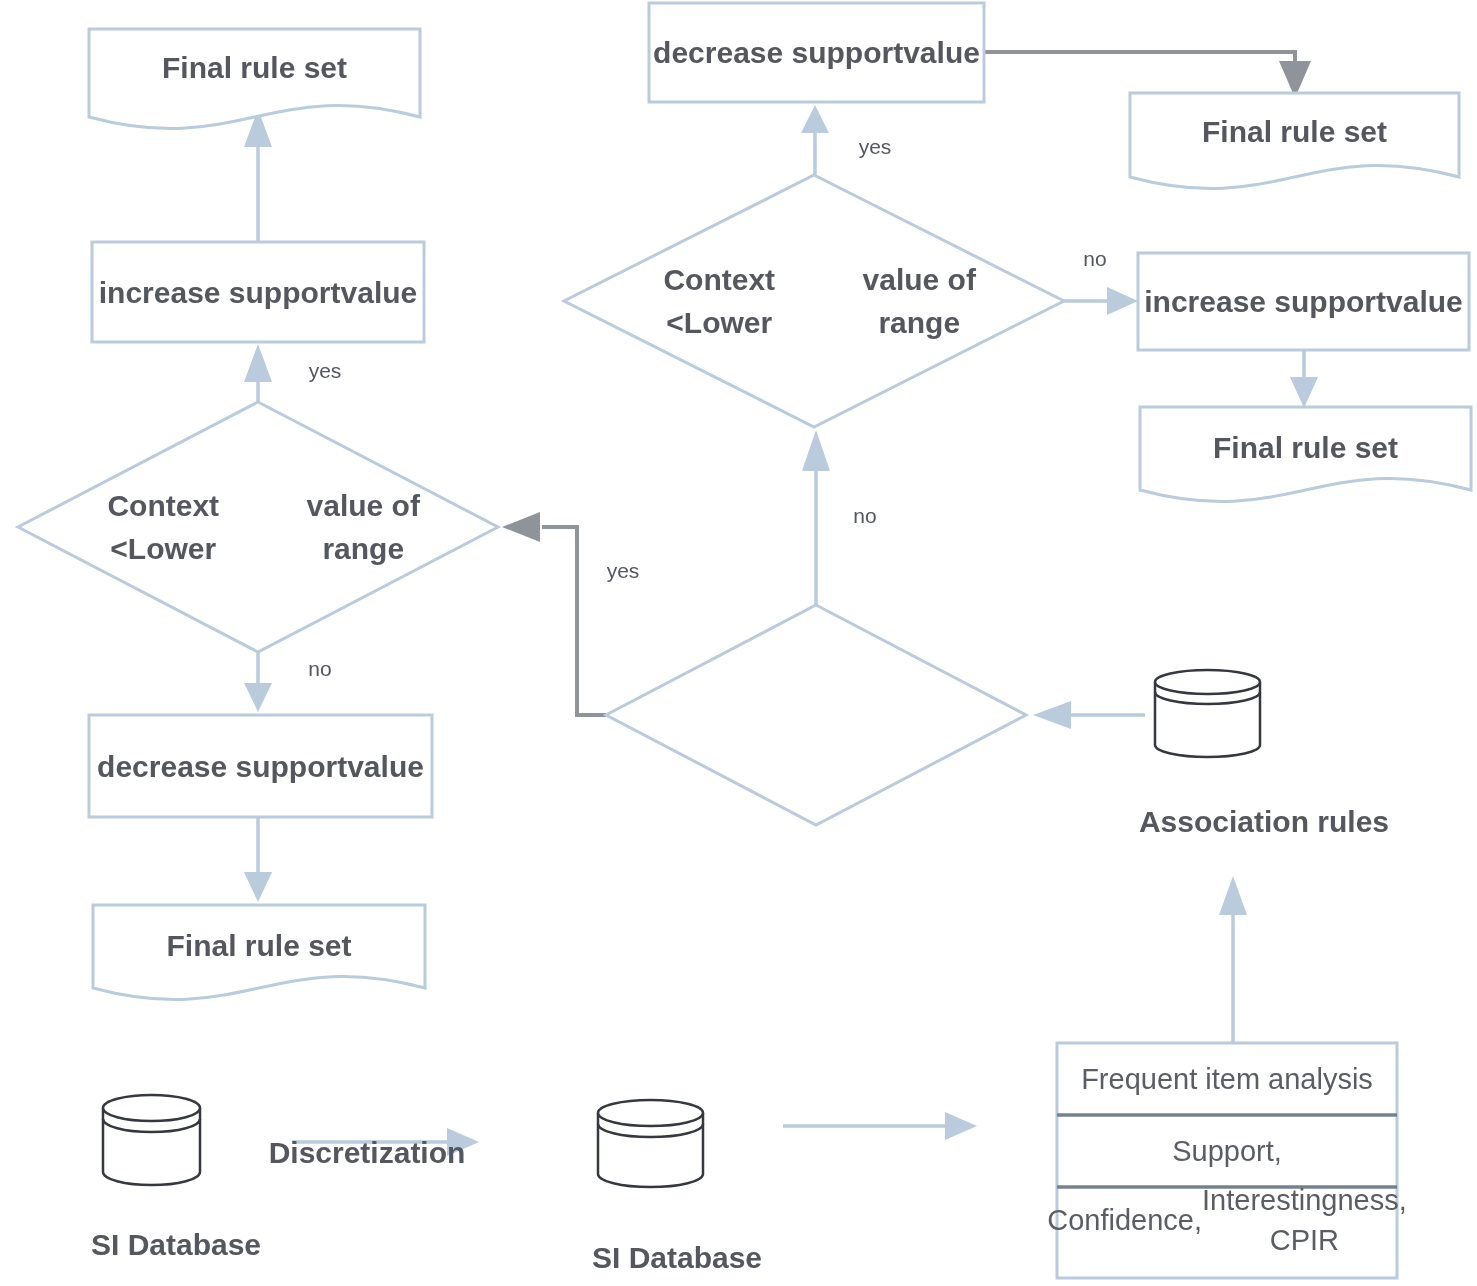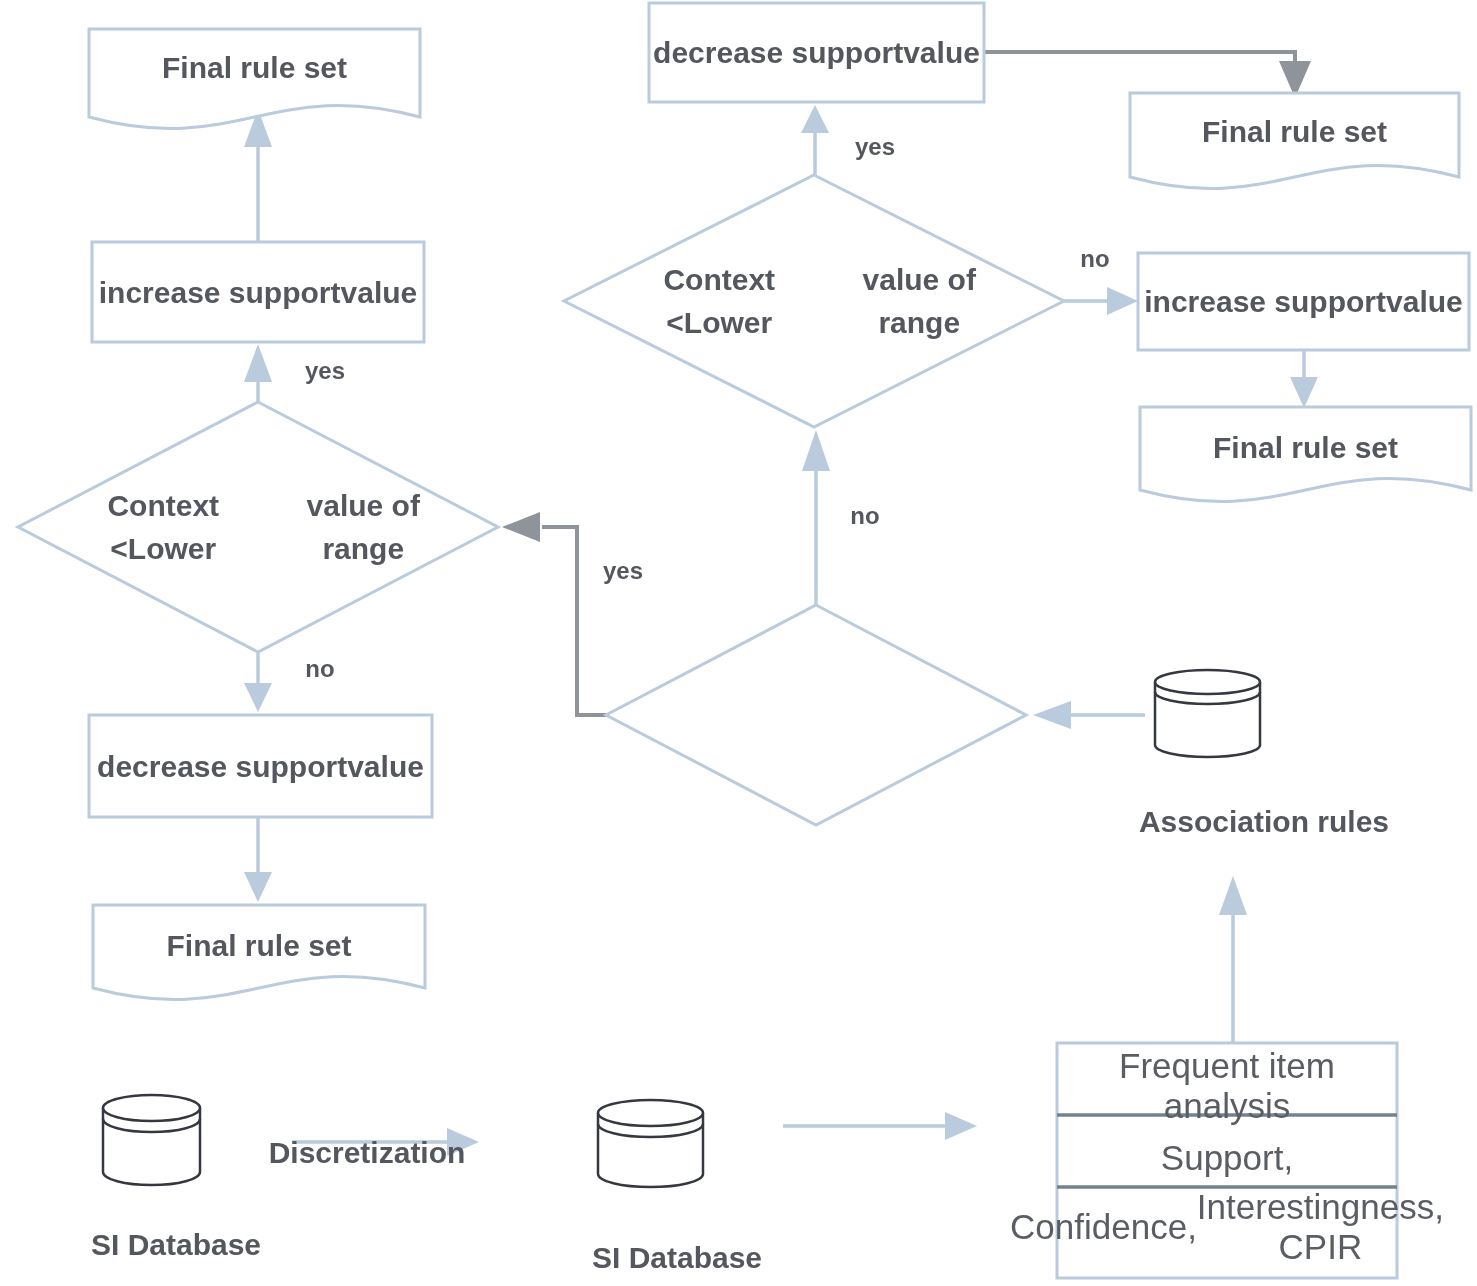--- a/index.html
+++ b/index.html
@@ -15,22 +15,22 @@
     position:relative;width:1477px;height:1286px;background:var(--bg);
     font-family:"Liberation Sans",sans-serif;overflow:hidden;
   }
   .stage svg{position:absolute;left:0;top:0;}
   .lbl{
     position:absolute;display:flex;
     align-items:center;justify-content:center;text-align:center;
     color:var(--text);pointer-events:none;
   }
   .node-lbl{font-weight:700;font-size:30px;line-height:43px;}
-  .edge-lbl{font-weight:700;font-size:24px;line-height:32px;}
-  .table-lbl{font-weight:400;font-size:35px;line-height:40px;color:#5a5e64;margin-top:7px;}
+  .edge-lbl{font-weight:400;font-size:21px;line-height:32px;}
+  .table-lbl{font-weight:400;font-size:29px;line-height:40px;color:#5a5e64;}
   .shape{fill:#fff;stroke:var(--blue);stroke-width:3px;}
   .conn{fill:none;stroke:var(--blue);stroke-width:3.5px;}
   .head{fill:var(--blue);stroke:none;}
   .gconn{fill:none;stroke:var(--gray);stroke-width:4px;}
   .ghead{fill:var(--gray);stroke:none;}
   .divline{fill:none;stroke:var(--divider);stroke-width:3.5px;}
   .cyl{fill:#fff;stroke:var(--cyl);stroke-width:2.5px;}
   .cyl-line{fill:none;stroke:var(--cyl);stroke-width:2.5px;}
 </style>
 </head>

